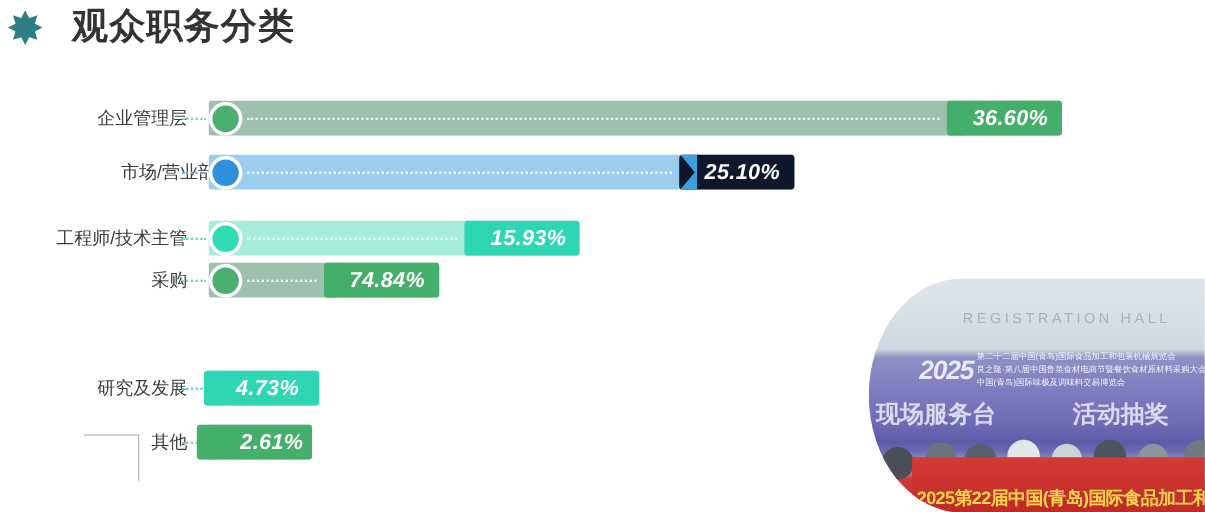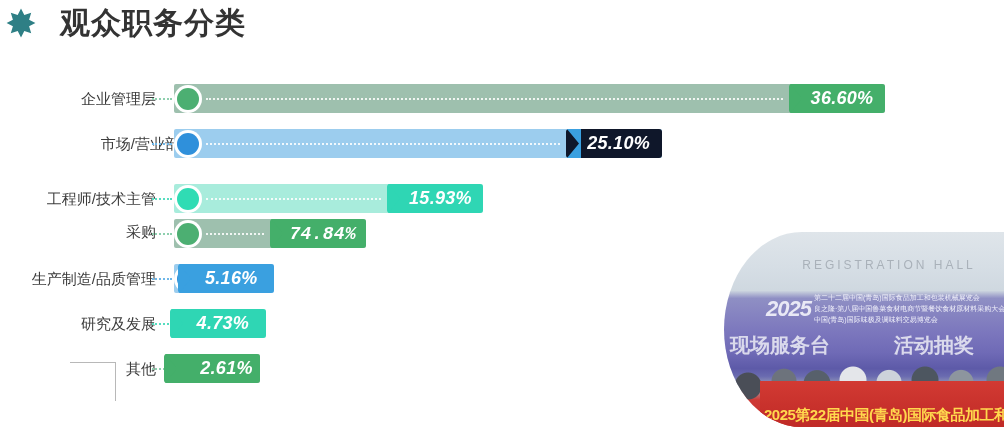--- a/index.html
+++ b/index.html
@@ -319,48 +319,33 @@
         <div class="marker">
           <i style="background: rgb(47, 220, 180);"></i>
         </div>
         <div class="tag" style="left: 387.46px; width: 96px; background: rgb(47, 214, 180);">
           <svg class="notch" viewBox="0 0 16 29" preserveAspectRatio="none">
             <path d="M16,0 L16,29 L2,29 L14,14.5 L2,0 Z" fill="#2fd6b4"></path>
           </svg>
           <span>15.93%</span>
         </div>
       </div>
-      <div class="row" style="top: 149px; font-family: Liberation Mono, monospace;">
+      <div class="row" style="top: 149px;">
         <div class="row-label">采购</div>
         <div class="leader "></div>
         <div class="track" style="width: 191.737px; background: rgb(158, 192, 174);"></div>
         <div class="dots" style="width: 57.7369px;"></div>
         <div class="marker">
           <i style="background: rgb(76, 175, 114);"></i>
         </div>
         <div class="tag" style="left: 269.737px; width: 96px; background: rgb(68, 175, 106);">
           <svg class="notch" viewBox="0 0 16 29" preserveAspectRatio="none">
             <path d="M16,0 L16,29 L2,29 L14,14.5 L2,0 Z" fill="#44af6a"></path>
           </svg>
           <span>74.84%</span>
-        </div>
-      </div>
-      <div class="row" style="top: 194px;">
-        <div class="row-label">生产制造/品质管理</div>
-        <div class="leader blue"></div>
-        <div class="track" style="width: 100.239px; background: rgb(156, 205, 238);"></div>
-        <div class="dots" style="width: 8px;"></div>
-        <div class="marker">
-          <i style="background: rgb(47, 144, 219);"></i>
-        </div>
-        <div class="tag" style="left: 178.239px; width: 96px; background: rgb(58, 160, 224);">
-          <svg class="notch" viewBox="0 0 16 29" preserveAspectRatio="none">
-            <path d="M16,0 L16,29 L2,29 L14,14.5 L2,0 Z" fill="#3aa0e0"></path>
-          </svg>
-          <span>5.16%</span>
         </div>
       </div>
       <div class="row" style="top: 239px;">
         <div class="row-label">研究及发展</div>
         <div class="leader mint"></div>
         <div class="track" style="width: 91.8861px; background: rgb(168, 236, 220);"></div>
         <div class="dots" style="width: 8px;"></div>
         <div class="marker">
           <i style="background: rgb(47, 220, 180);"></i>
         </div>

